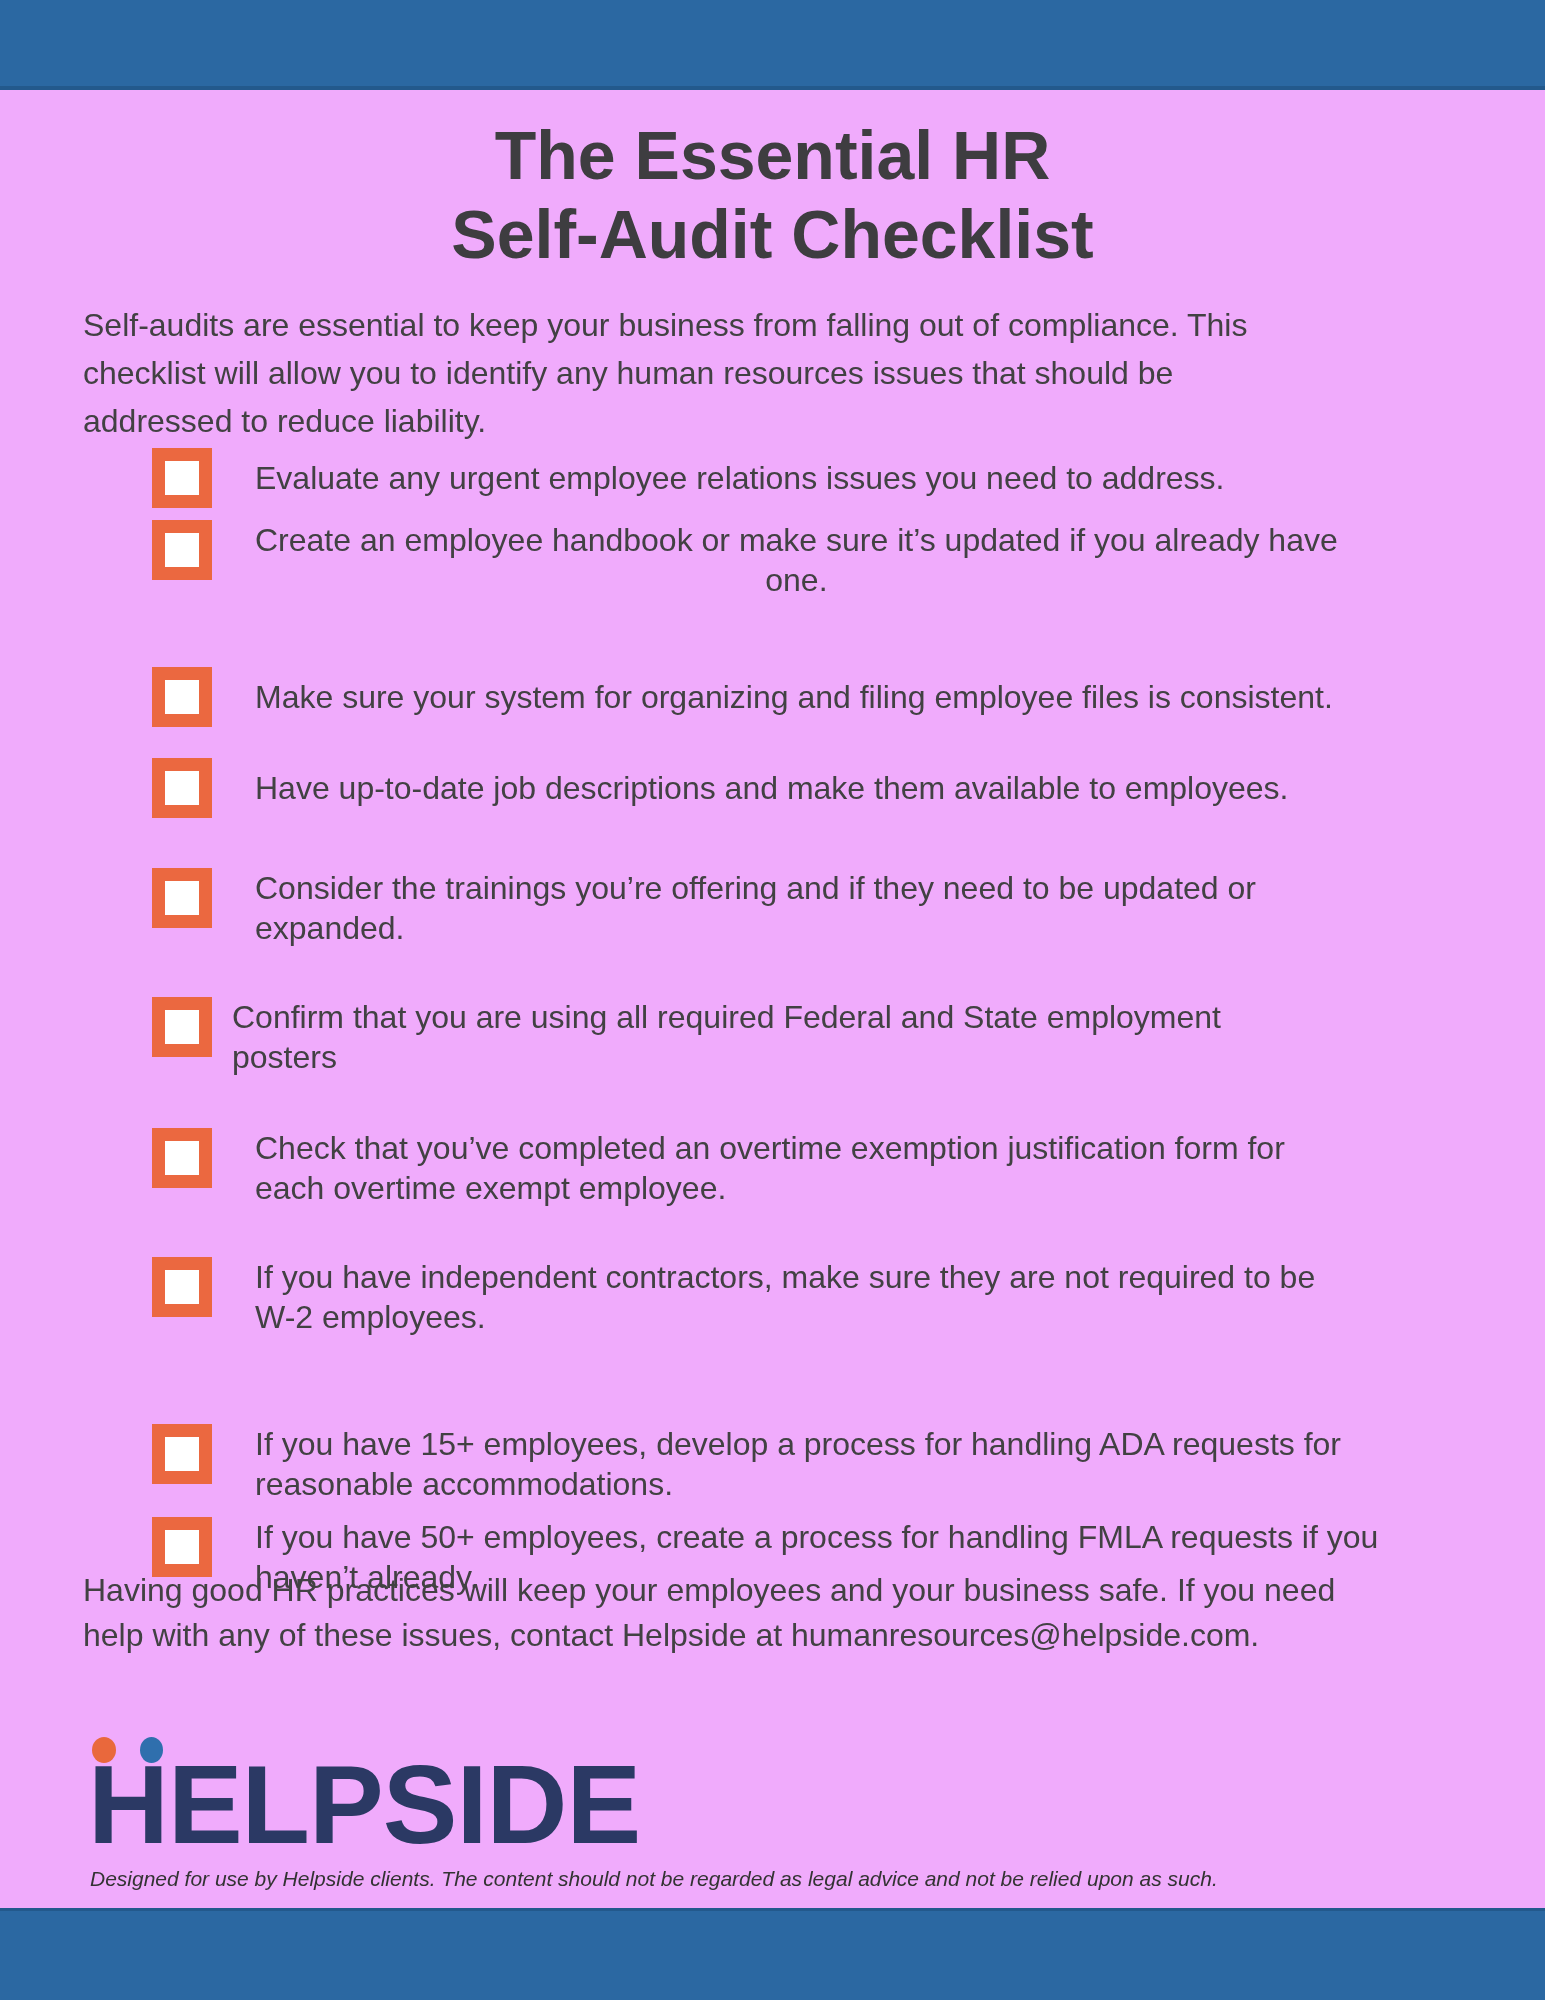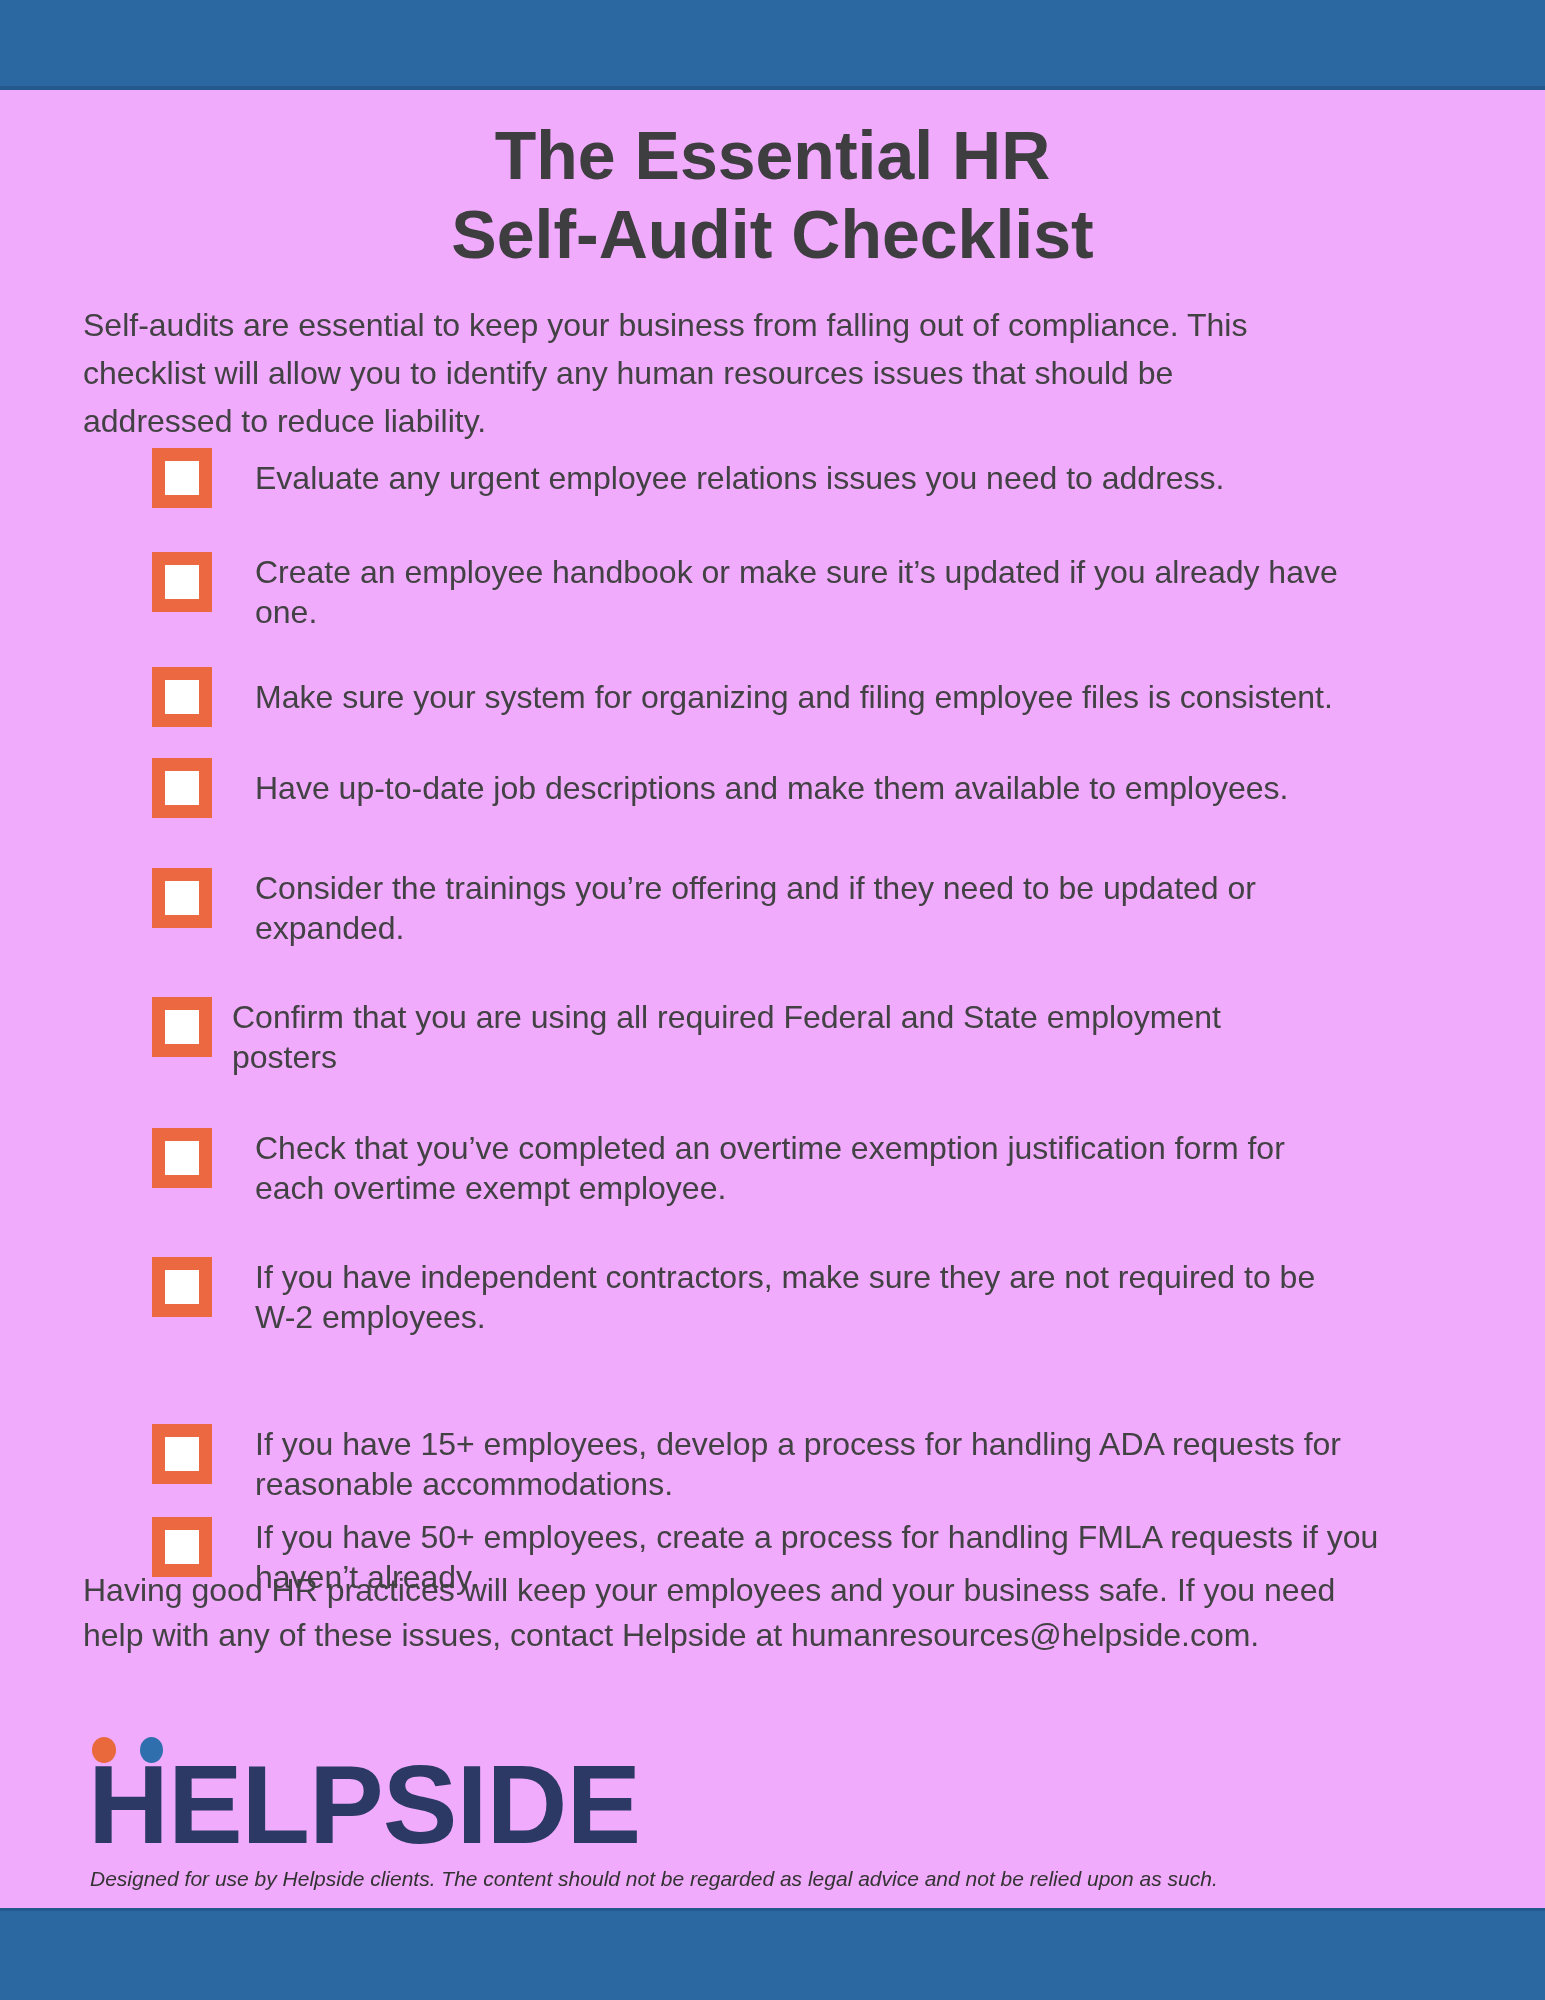--- a/index.html
+++ b/index.html
@@ -64,21 +64,21 @@
 
   <div class="intro">Self-audits are essential to keep your business from falling out of compliance. This
 checklist will allow you to identify any human resources issues that should be
 addressed to reduce liability.</div>
 
   <div class="checklist">
       <div class="check-row" style="top: 448px;">
         <div class="checkbox"></div>
         <div class="item-label">Evaluate any urgent employee relations issues you need to address.</div>
       </div>
-      <div class="check-row" style="top: 552px;">
+      <div class="check-row" style="top: 520px; text-align: center;">
         <div class="checkbox"></div>
         <div class="item-label">Create an employee handbook or make sure it’s updated if you already have
 one.</div>
       </div>
       <div class="check-row" style="top: 667px;">
         <div class="checkbox"></div>
         <div class="item-label">Make sure your system for organizing and filing employee files is consistent.</div>
       </div>
       <div class="check-row" style="top: 758px;">
         <div class="checkbox"></div>

